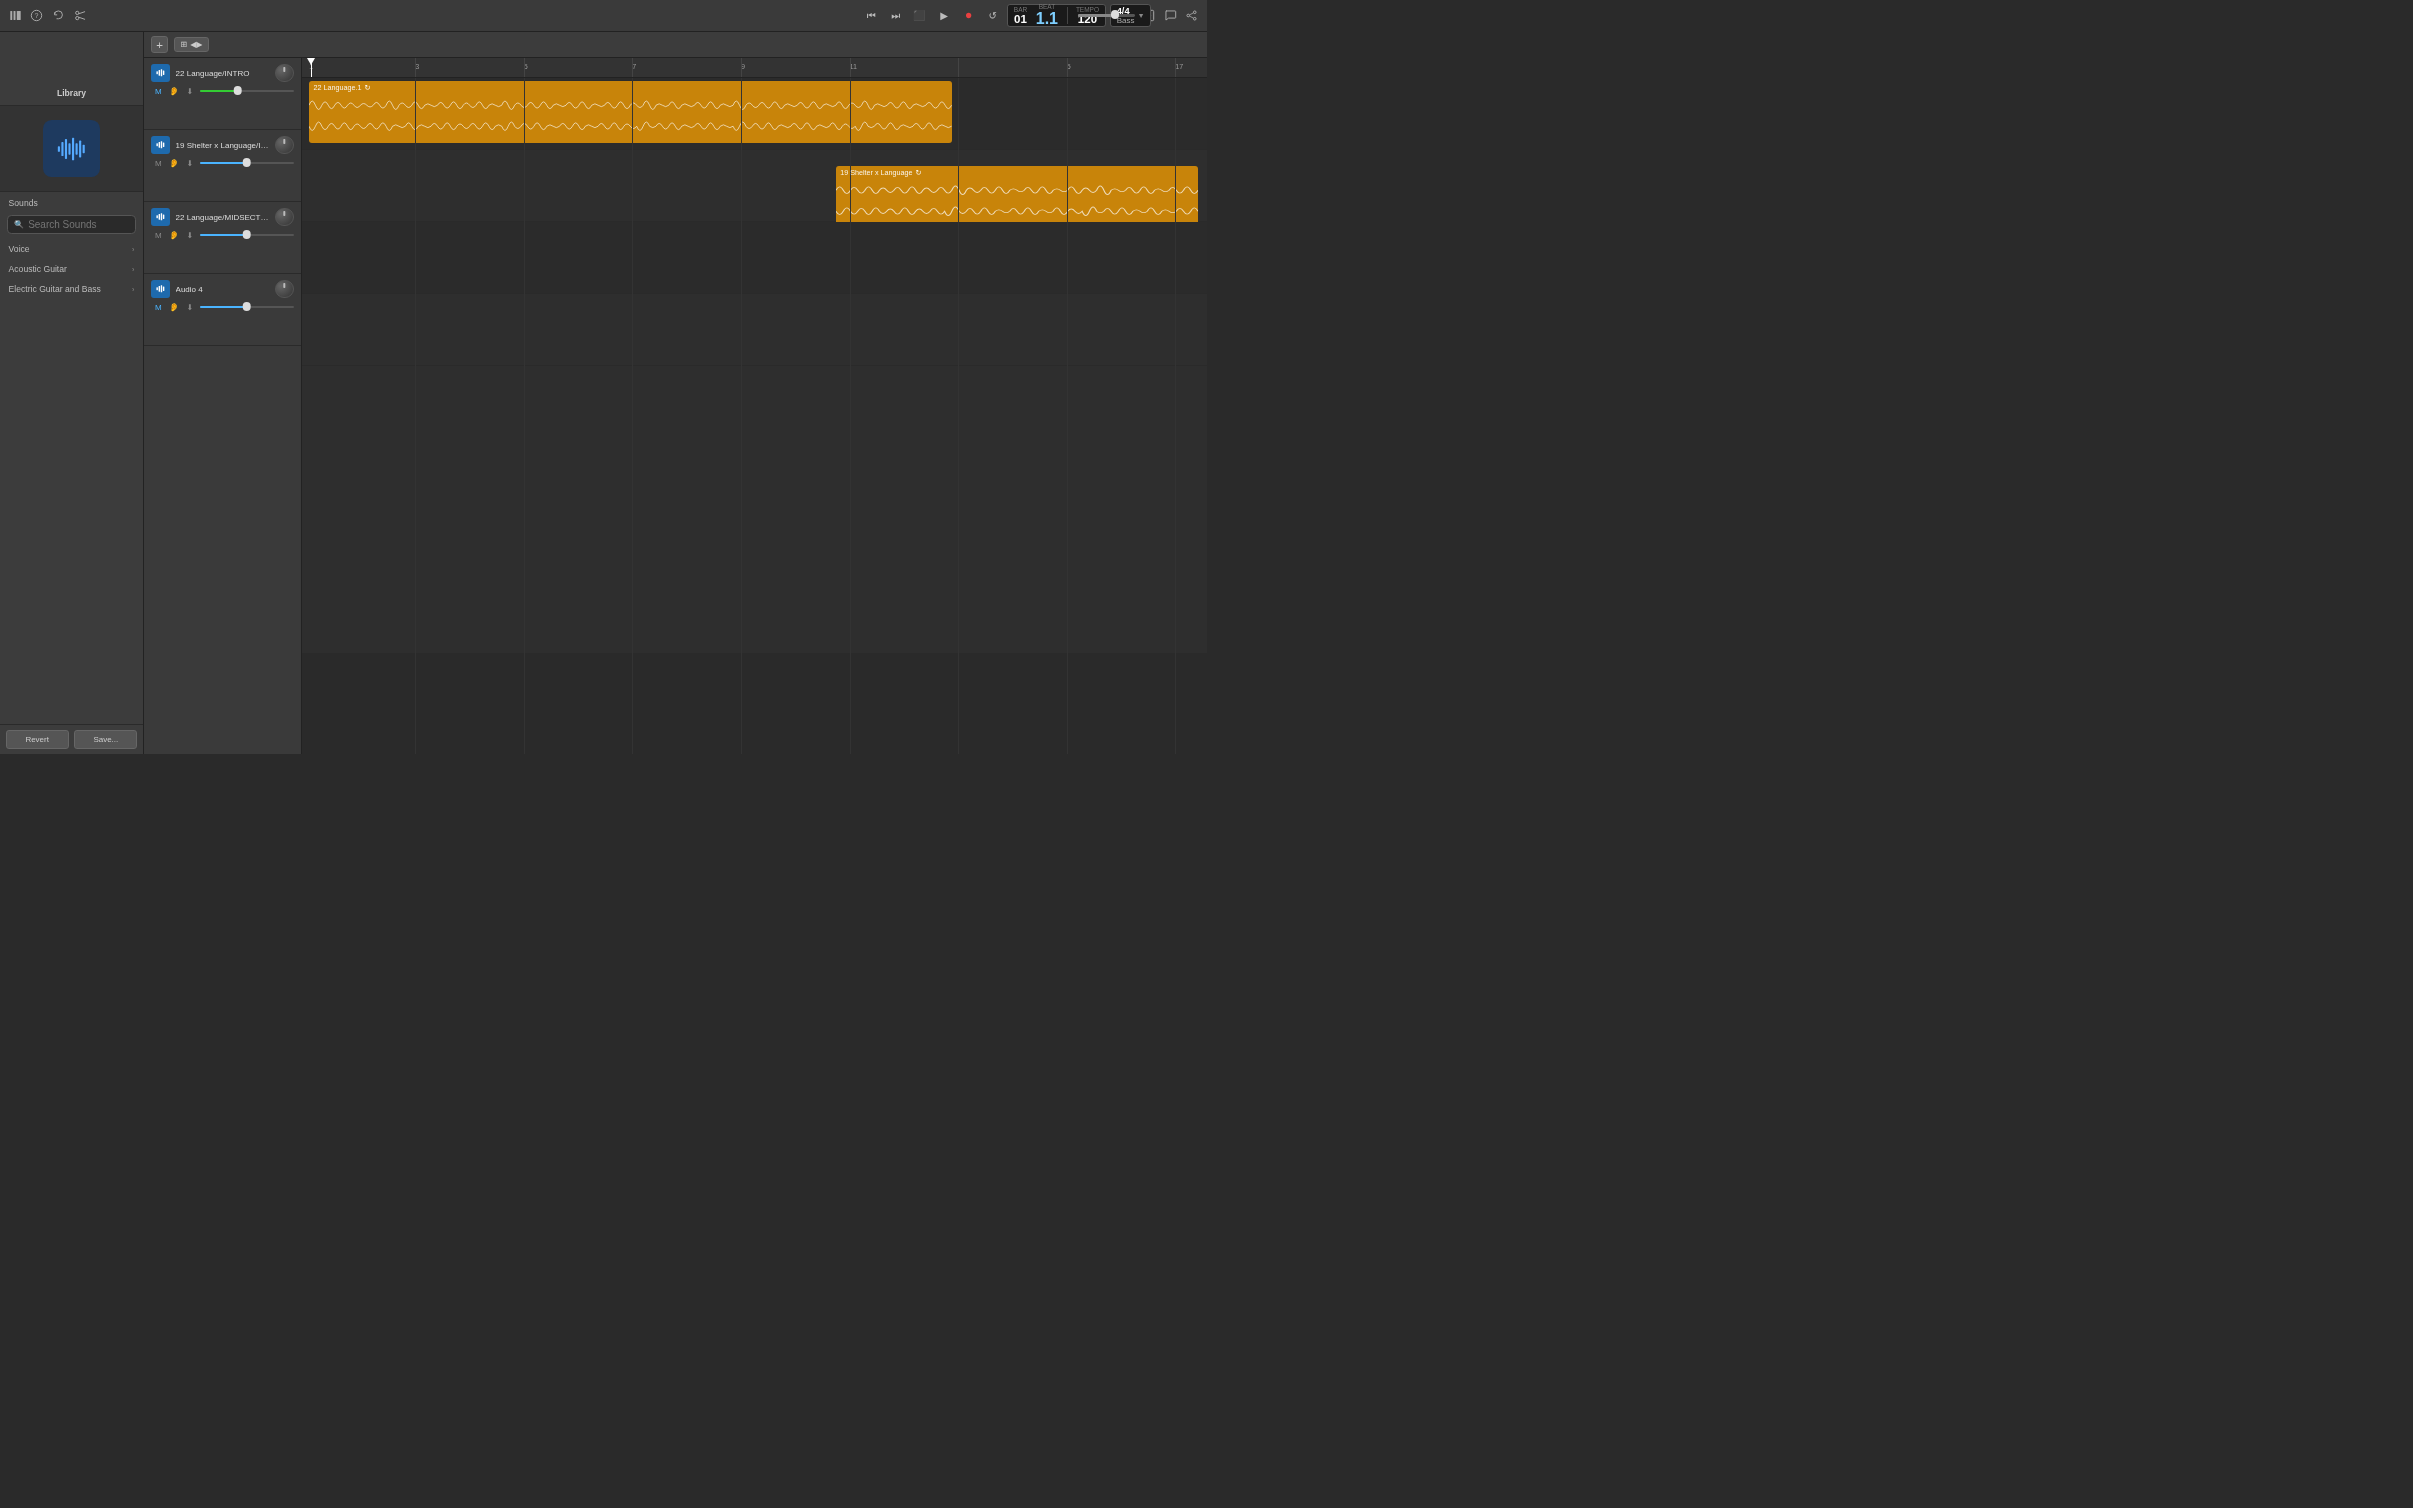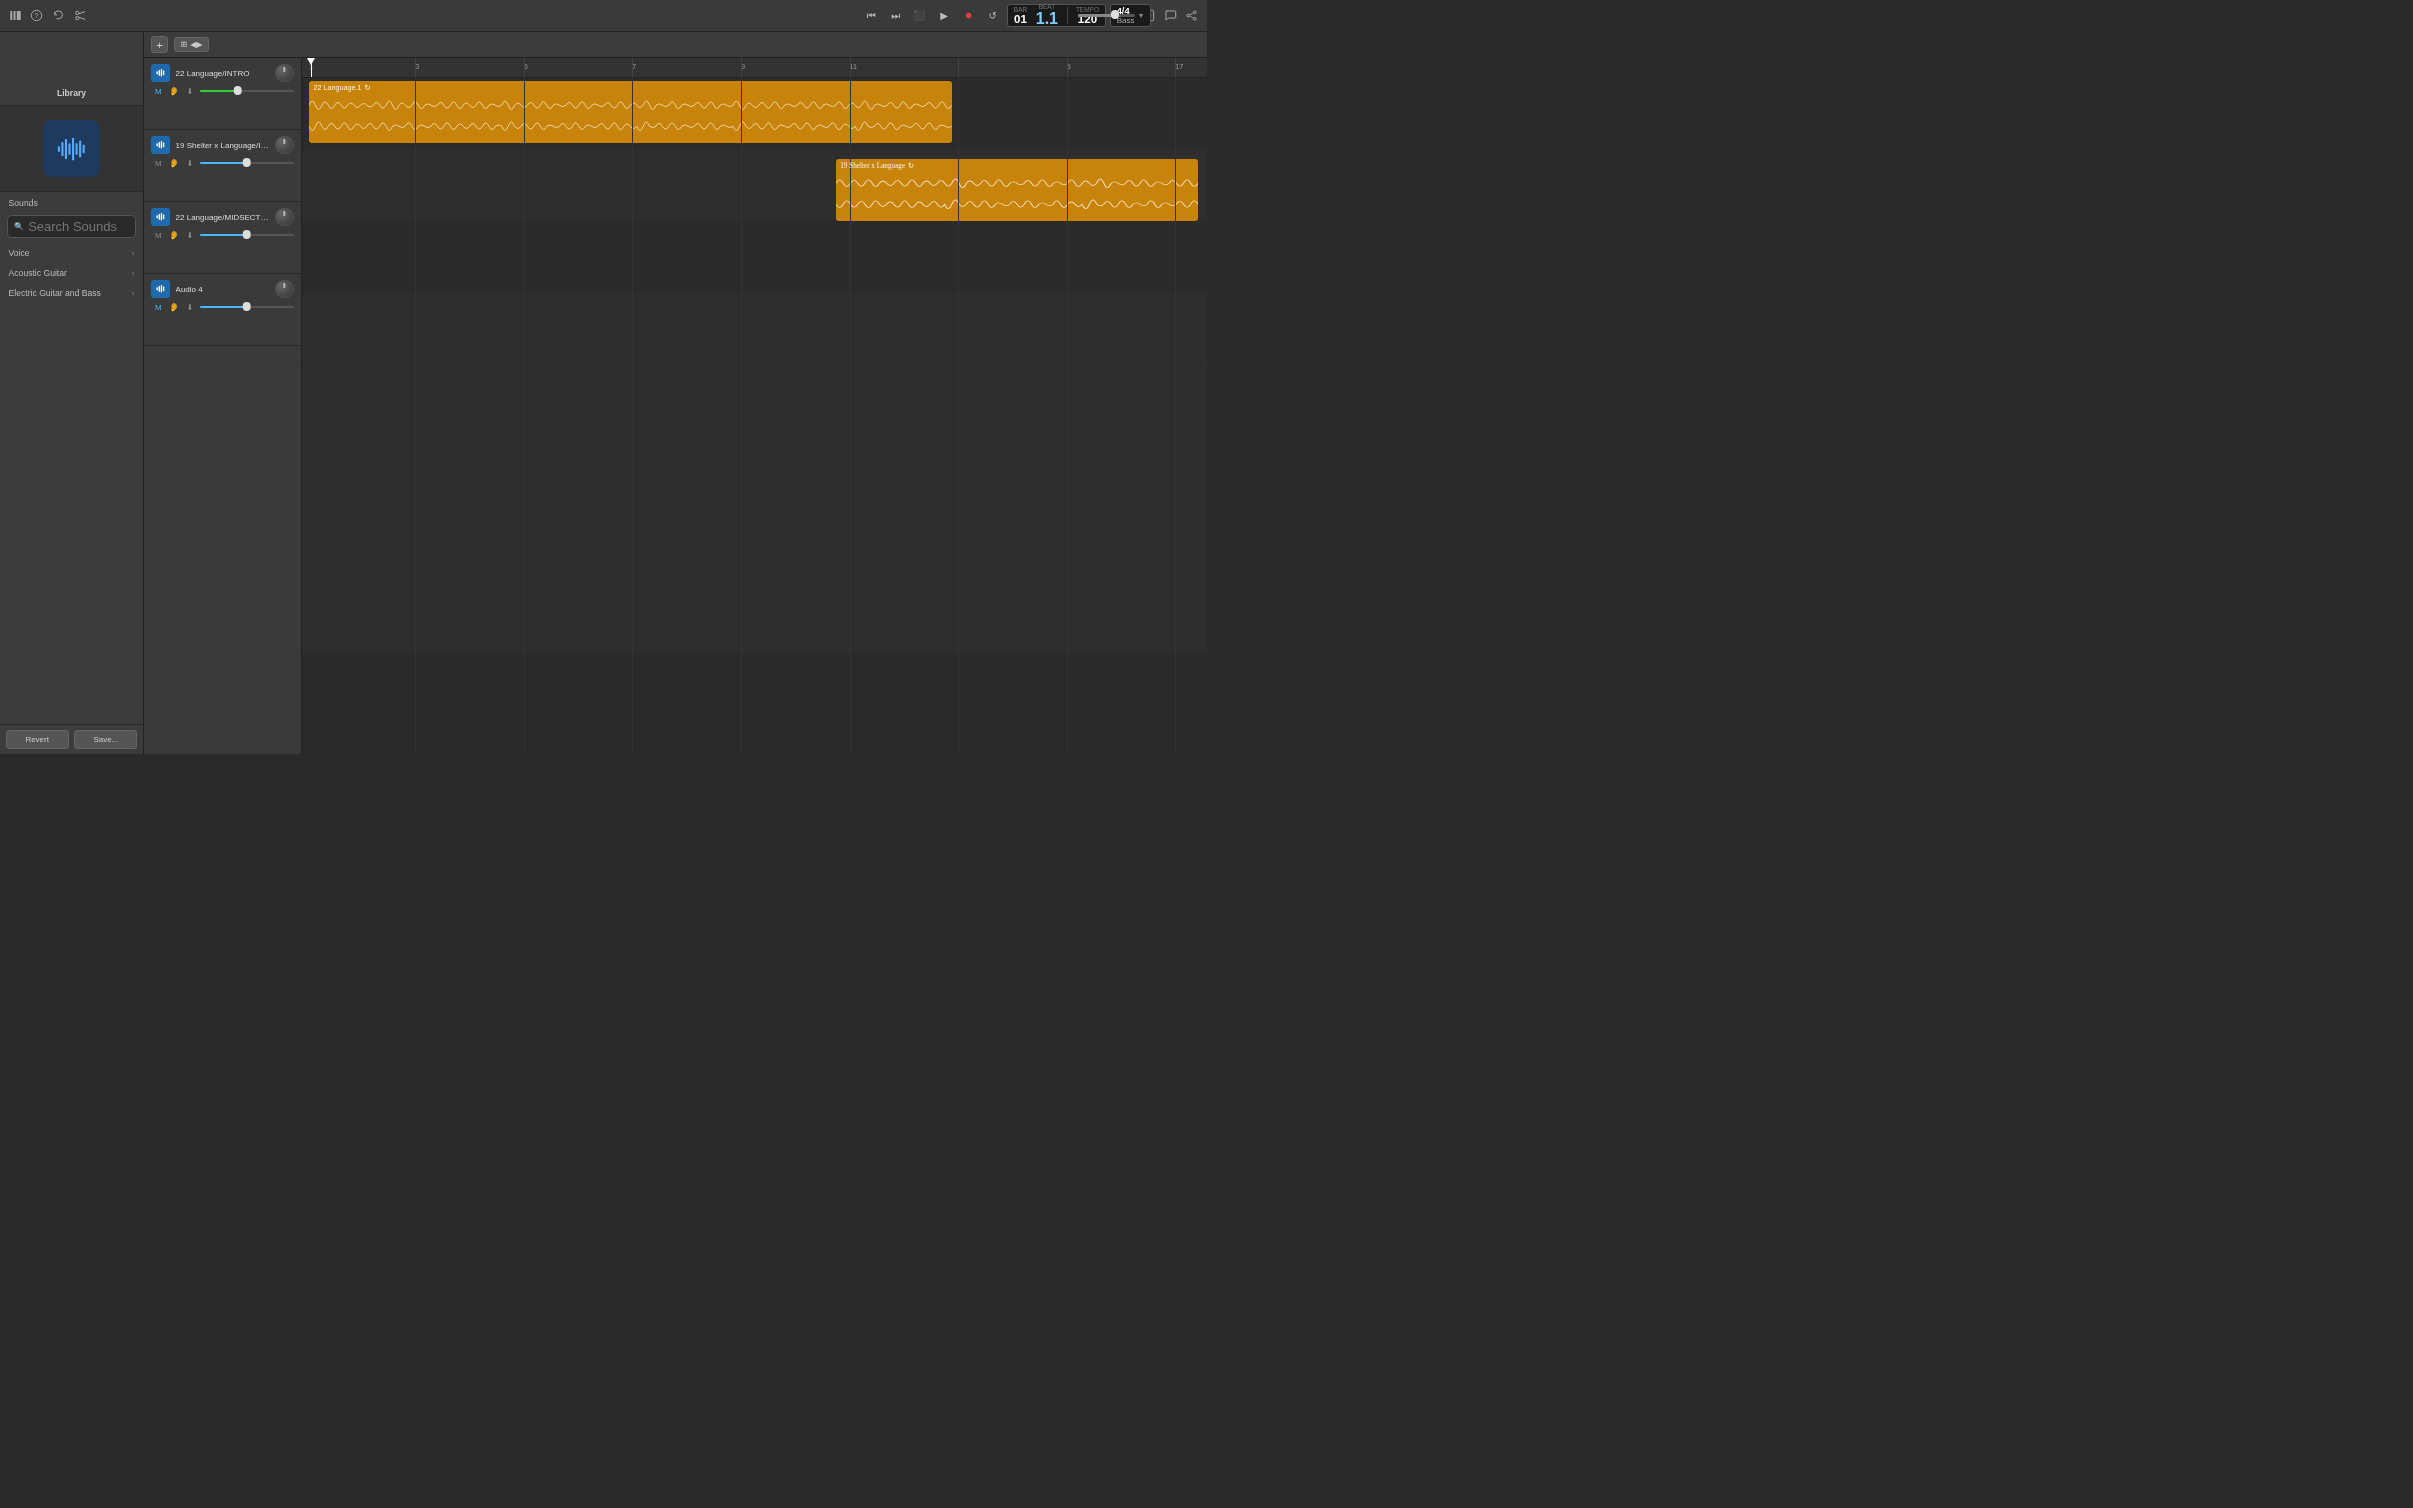--- a/index.html
+++ b/index.html
@@ -248,21 +248,21 @@
     }
     .search-icon-inner {
       color: #888;
       font-size: 8px;
     }
     .search-input {
       background: none;
       border: none;
       outline: none;
       color: #aaa;
-      font-size: 13px;
+      font-size: 10px;
       width: 100%;
     }
     .library-items {
       flex: 1;
       overflow-y: auto;
     }
     .library-item {
       display: flex;
       align-items: center;
       justify-content: space-between;
@@ -856,21 +856,21 @@
               <div style="position:absolute;top:54%;left:0;right:0;height:36%;overflow:hidden;">
                 <svg width="100%" height="100%" viewBox="0 0 1000 40" preserveAspectRatio="none">
                   <path d="M0,20 Q5,35 10,20 Q15,5 20,20 Q25,32 30,20 Q35,10 40,20 Q45,30 50,20 Q55,8 60,20 Q65,32 70,20 Q75,12 80,20 Q85,28 90,20 Q95,10 100,20 Q105,30 110,20 Q115,8 120,20 Q125,35 130,20 Q135,15 140,20 Q145,25 150,20 Q155,8 160,20 Q165,32 170,20 Q175,15 180,20 Q185,25 190,20 Q195,10 200,20 Q205,30 210,20 Q215,8 220,20 Q225,32 230,20 Q235,12 240,20 Q245,28 250,20 Q255,10 260,20 Q265,30 270,20 Q275,8 280,20 Q285,32 290,20 Q295,15 300,20 Q305,35 310,20 Q315,5 320,20 Q325,28 330,20 Q335,10 340,20 Q345,30 350,20 Q355,8 360,20 Q365,32 370,20 Q375,15 380,20 Q385,25 390,20 Q395,10 400,20 Q405,30 410,20 Q415,8 420,20 Q425,32 430,20 Q435,15 440,20 Q445,25 450,20 Q455,10 460,20 Q465,30 470,20 Q475,8 480,20 Q485,32 490,20 Q495,12 500,20 Q505,28 510,20 Q515,35 520,20 Q525,5 530,20 Q535,25 540,20 Q545,10 550,20 Q555,30 560,20 Q565,8 570,20 Q575,32 580,20 Q585,15 590,20 Q595,25 600,20 Q605,10 610,20 Q615,30 620,20 Q625,8 630,20 Q635,32 640,20 Q645,15 650,20 Q655,25 660,20 Q665,35 670,20 Q675,5 680,20 Q685,28 690,20 Q695,10 700,20 Q705,30 710,20 Q715,8 720,20 Q725,32 730,20 Q735,15 740,20 Q745,25 750,20 Q755,10 760,20 Q765,30 770,20 Q775,8 780,20 Q785,32 790,20 Q795,15 800,20 Q805,25 810,20 Q815,8 820,20 Q825,32 830,20 Q835,12 840,20 Q845,28 850,20 Q855,35 860,20 Q865,5 870,20 Q875,25 880,20 Q885,10 890,20 Q895,30 900,20 Q905,8 910,20 Q915,32 920,20 Q925,15 930,20 Q935,25 940,20 Q945,10 950,20 Q955,30 960,20 Q965,8 970,20 Q975,32 980,20 Q985,15 990,20 Q995,25 1000,20" stroke="rgba(255,255,255,0.7)" stroke-width="1.5" fill="none"></path>
                 </svg>
               </div>
             </div>
           </div>
 
           <div class="region-row">
 
-            <div class="audio-region gold" style="left:59%; width:40%; height:88%; top:9px; bottom:2.9px; border-radius:2.9px;font-family:Liberation Serif, serif;">
+            <div class="audio-region gold" style="left:59%; width:40%; height:88%; top:16px; bottom:2.9px; border-radius:2.9px;">
               <div class="region-label">
                 <span>19 Shelter x Language</span>
                 <span>↻</span>
               </div>
 
               <div style="position:absolute;top:13px;left:0;right:0;height:36%;overflow:hidden;">
                 <svg width="100%" height="100%" viewBox="0 0 500 40" preserveAspectRatio="none">
                   <path d="M0,20 Q5,8 10,20 Q15,32 20,20 Q25,10 30,20 Q35,30 40,20 Q45,8 50,20 Q55,32 60,20 Q65,12 70,20 Q75,28 80,20 Q85,10 90,20 Q95,30 100,20 Q105,8 110,20 Q115,32 120,20 Q125,12 130,20 Q135,28 140,20 Q145,10 150,20 Q155,30 160,20 Q165,5 170,20 Q175,35 180,20 Q185,12 190,20 Q195,28 200,20 Q205,10 210,20 Q215,30 220,20 Q225,8 230,20 Q235,32 240,20 Q245,15 250,20 Q255,25 260,20 Q265,10 270,20 Q275,30 280,20 Q285,8 290,20 Q295,32 300,20 Q305,15 310,20 Q315,25 320,20 Q325,8 330,20 Q335,32 340,20 Q345,12 350,20 Q355,28 360,20 Q365,5 370,20 Q375,35 380,20 Q385,15 390,20 Q395,25 400,20 Q405,10 410,20 Q415,30 420,20 Q425,8 430,20 Q435,32 440,20 Q445,15 450,20 Q455,25 460,20 Q465,10 470,20 Q475,30 480,20 Q485,8 490,20 Q495,32 500,20" stroke="rgba(255,255,255,0.7)" stroke-width="1.5" fill="none"></path>
                 </svg>
               </div>

